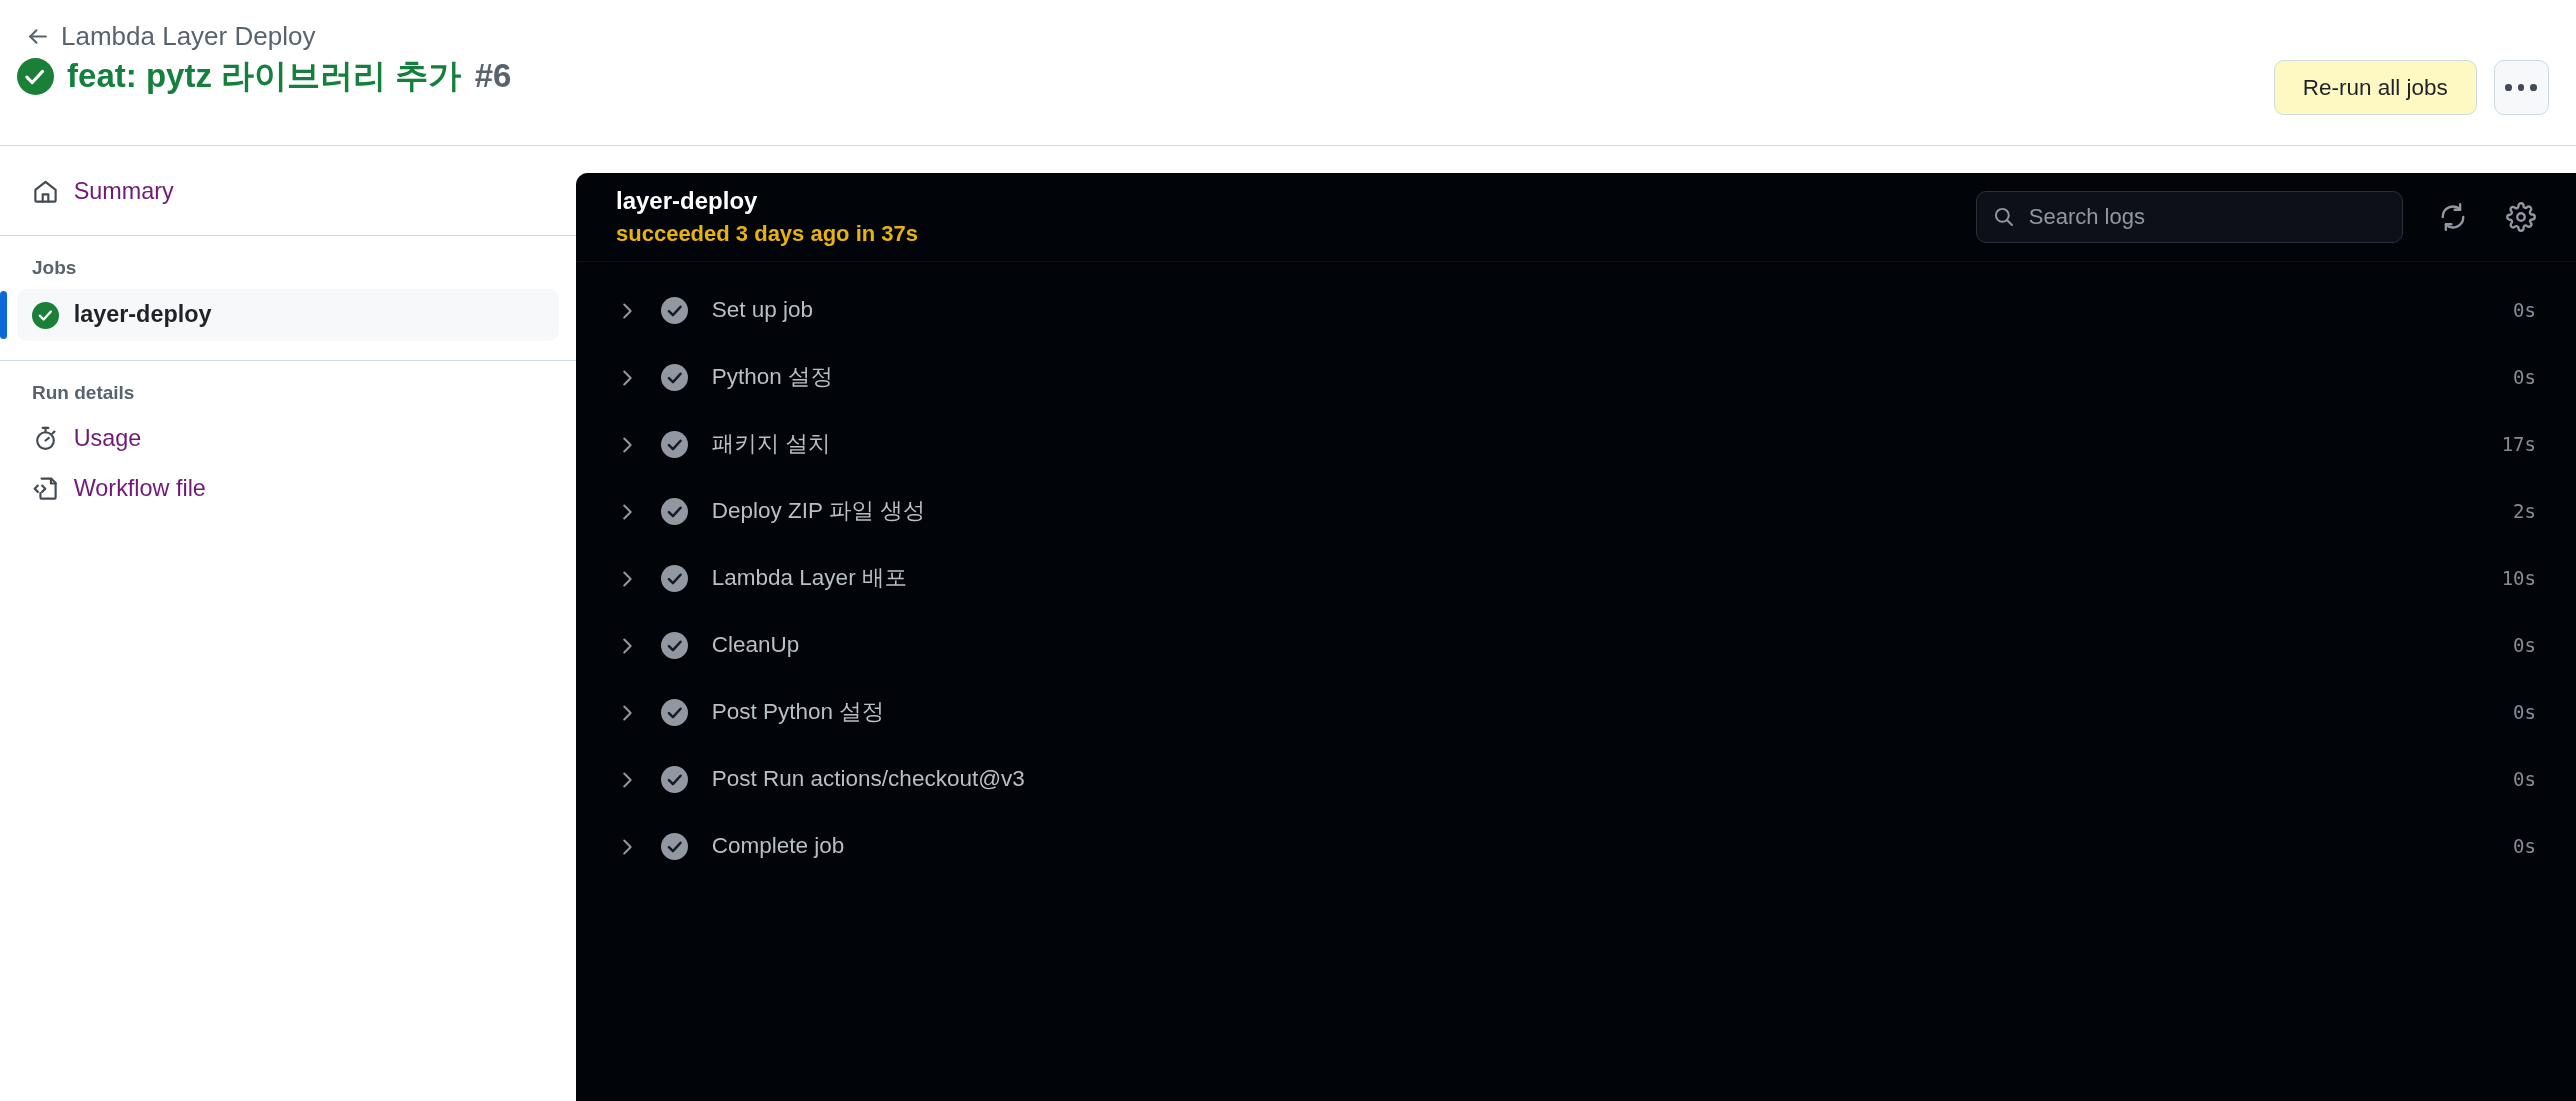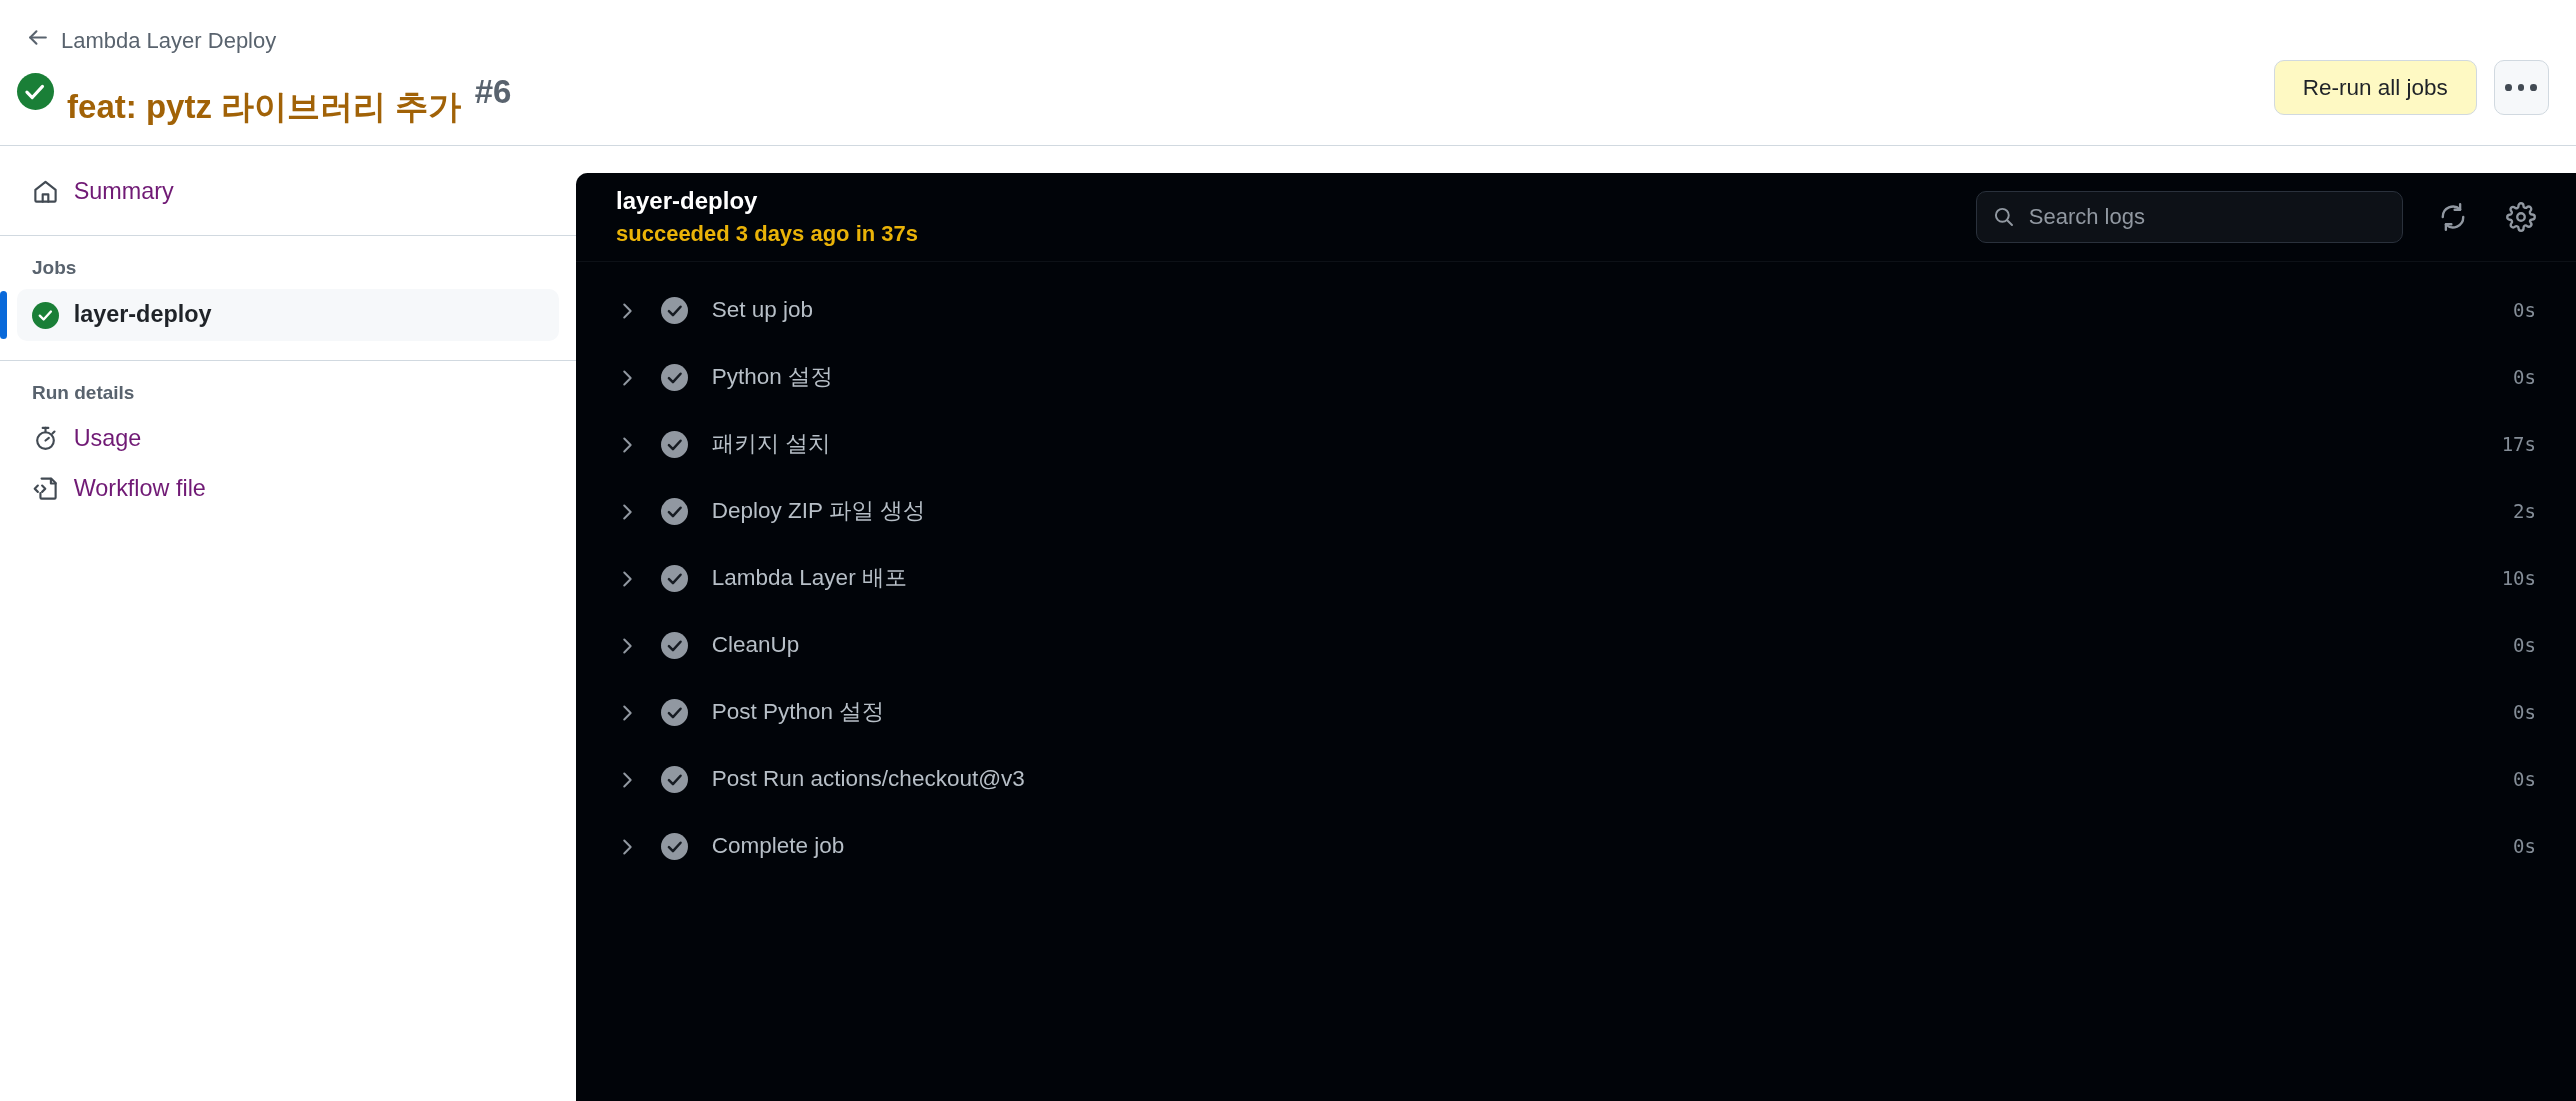--- a/index.html
+++ b/index.html
@@ -43,25 +43,24 @@
     gap: 11px;
     cursor: pointer;
   }
   .breadcrumb .back-arrow {
     display: block;
     width: 25px; height: 25px;
     color: #59636e;
     flex: none;
   }
   .breadcrumb-label {
-    font-size: 22px;
+    font-size: 26px;
     color: #59636e;
     line-height: 1;
     white-space: nowrap;
-    margin-top: 7px;
   }
 
   .run-title-row {
     position: absolute;
     top: 58px;
     left: 16.7px;
     display: flex;
     align-items: center;
     gap: 13.4px;
   }
@@ -73,24 +72,23 @@
     display: flex;
     align-items: center;
     justify-content: center;
     flex: none;
   }
   .status-check svg { width: 23.4px; height: 23.4px; color: #ffffff; display: block; }
 
   .run-title {
     font-size: 33px;
     font-weight: bold;
-    color: #a16207;
+    color: #15803d;
     line-height: 1.1;
     white-space: nowrap;
-    margin-top: 31px;
   }
   .run-number {
     font-size: 33px;
     font-weight: bold;
     color: #59636e;
     line-height: 1.1;
     white-space: nowrap;
   }
 
   .header-actions {

